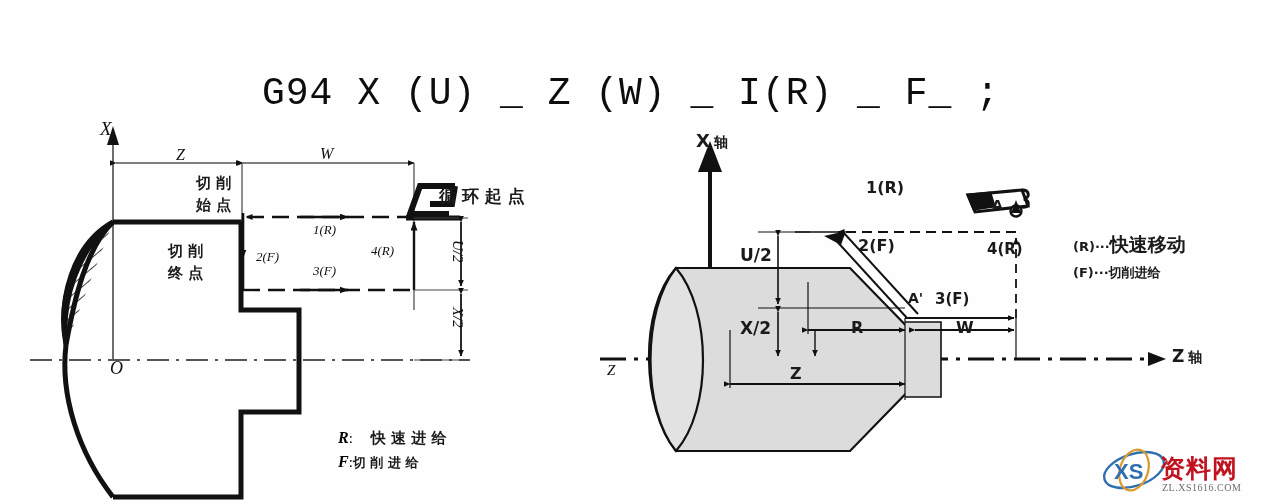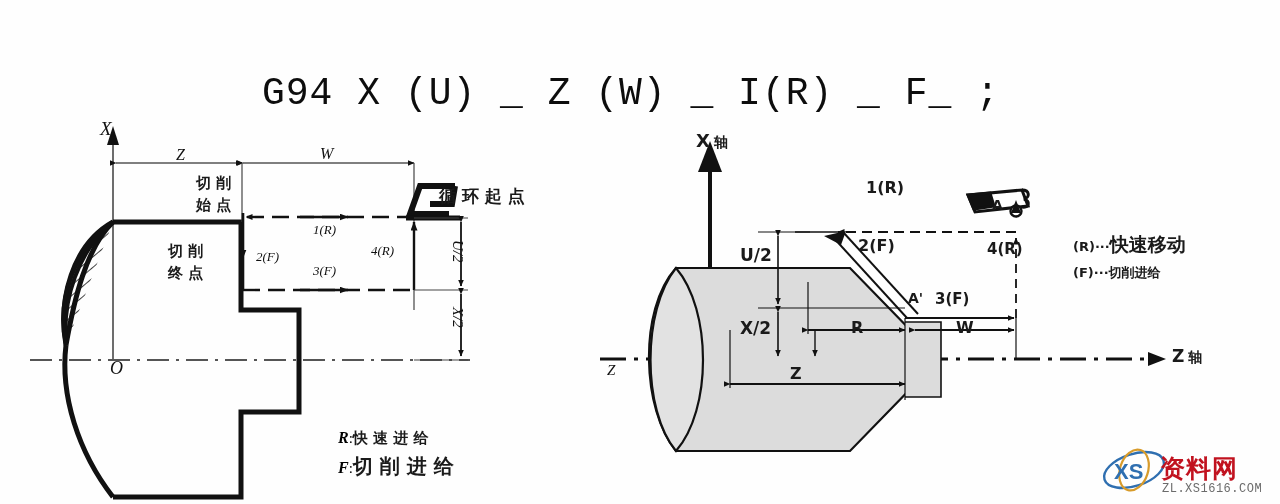--- a/index.html
+++ b/index.html
@@ -9,22 +9,22 @@
   .lyr{position:absolute;left:0;top:0;width:1280px;height:504px;}
   .txt{position:absolute;white-space:nowrap;color:#111;}
   .title{font-family:Liberation Mono, monospace;font-size:38px;letter-spacing:1px;color:#0d0d0d;}
   .cn{font-family:"DejaVu Sans","Liberation Sans",sans-serif;font-weight:bold;color:#1a1a1a;}
   .it{font-style:italic;font-family:"Liberation Serif",serif;}
   .sm{font-size:13px;}
   .wm{position:absolute;color:#1d1d1d;font-family:"DejaVu Sans","Liberation Sans",sans-serif;
       font-weight:bold;white-space:nowrap;}
   .wm2{position:absolute;color:#c1121f;font-family:Liberation Sans, sans-serif;
       font-weight:bold;white-space:nowrap;}
-  .wm3{position:absolute;color:#6b6b6b;font-family:Liberation Mono, monospace;
-      white-space:nowrap;font-size:12px;letter-spacing:.5px;}
+  .wm3{position:absolute;color:#6b6b6b;font-family:Liberation Serif, serif;
+      white-space:nowrap;font-size:10px;letter-spacing:.5px;}
 </style>
 </head>
 <body>
 
 <div id="stage">
 
   <div class="txt title" style="left:262px;top:72px;">G94 X (U) _ Z (W) _ I(R) _ F_ ;</div>
 
   <svg class="lyr" viewBox="0 0 1280 504" width="1280" height="504">
     <defs>
@@ -155,26 +155,26 @@
 
   <div class="txt it" style="left:466px;top:240px;font-size:15px;
        transform:rotate(90deg);transform-origin:left top;">U/2</div>
   <div class="txt it" style="left:466px;top:307px;font-size:15px;
        transform:rotate(90deg);transform-origin:left top;">X/2</div>
 
   <div style="position:absolute;left:338px;top:429px;">
     <div style="display:flex;align-items:baseline;">
       <span class="it" style="font-size:16px;font-weight:bold;">R</span>
       <span style="font-size:15px;">:</span>
-      <span class="cn" style="font-size:15px;">快 速 进 给</span>
+      <span class="cn" style="font-size:15px;margin-left:18px;">快 速 进 给</span>
     </div>
     <div style="display:flex;align-items:baseline;margin-top:5px;">
       <span class="it" style="font-size:16px;font-weight:bold;">F</span>
       <span style="font-size:15px;">:</span>
-      <span class="cn" style="font-size:20px;">切 削 进 给</span>
+      <span class="cn" style="font-size:13px;">切 削 进 给</span>
     </div>
   </div>
 
   <div style="position:absolute;left:696px;top:130px;display:flex;align-items:baseline;gap:4px;">
     <span class="cn" style="font-size:18px;">X</span>
     <span class="cn" style="font-size:14px;">轴</span>
   </div>
 
   <div style="position:absolute;left:1172px;top:346px;display:flex;align-items:baseline;gap:4px;">
     <span class="cn" style="font-size:17px;">Z</span>

